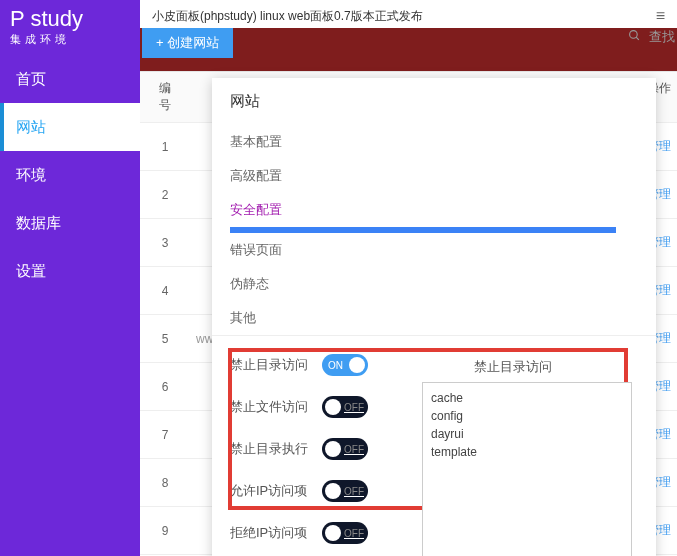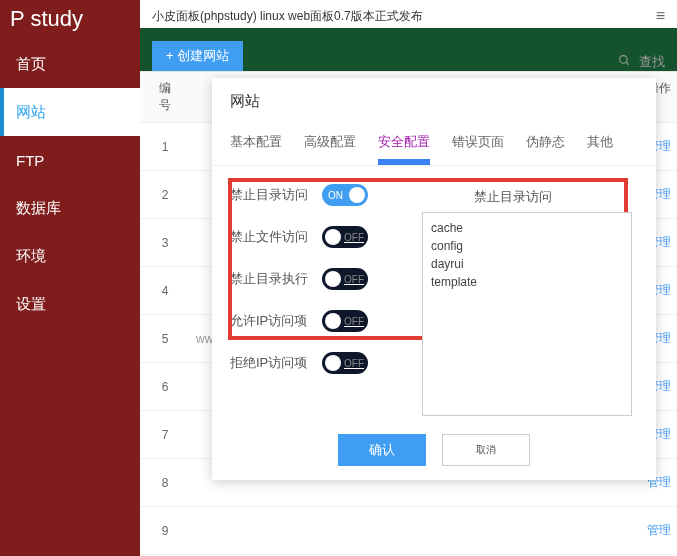--- a/index.html
+++ b/index.html
@@ -1,46 +1,46 @@
 <!DOCTYPE html>
 <html><head>
 <meta charset="utf-8">
 <style>
 * { box-sizing: border-box; margin: 0; padding: 0; font-family: "Microsoft YaHei", Arial, sans-serif; }
 body { width: 677px; height: 556px; overflow: hidden; background: #fff; position: relative; }
 
 .topbar { position: absolute; top: 0; left: 140px; right: 0; height: 28px; display: flex; align-items: center; justify-content: space-between; padding: 16px 12px; font-size: 12px; color: #333; }
 .ham { font-size: 16px; color: #666; }
 
-.sidebar { position: absolute; top: 0; left: 0; width: 140px; height: 100%; background: #7f1d1d; color: #fff; }
+.sidebar { position: absolute; top: 0; left: 0; width: 140px; height: 100%; background: #6d28d9; color: #fff; }
 .logo { padding: 6px 10px 8px 10px; }
 .logo .big { font-size: 22px; font-weight: 300; }
 .logo .small { font-size: 11px; letter-spacing: 4px; }
 .navitem { height: 48px; display: flex; align-items: center; padding-left: 16px; font-size: 15px; cursor: pointer; }
 .navitem.active { background: #fff; color: #2aa7f3; border-left: 4px solid #1b8ed6; padding-left: 12px; }
 
 .content { position: absolute; left: 140px; top: 28px; right: 0; bottom: 0; }
-.toolbar { height: 44px; background: #14532d; border-bottom: 1px solid #e6e6e6; display: flex; align-items: flex-end; padding: 0 12px; }
+.toolbar { height: 44px; background: #7f1d1d; border-bottom: 1px solid #e6e6e6; display: flex; align-items: flex-start; padding: 0 2px; }
 .btn-create { background: #3f9df2; color: #fff; font-size: 13px; border: none; height: 30px; padding: 0 14px; cursor: pointer; }
 .btn-create::before { content: "+ "; }
 .search { margin-left: auto; color: #999; font-size: 13px; display: flex; align-items: center; gap: 8px; }
 
 .table { position: absolute; top: 44px; left: 0; right: 0; }
 .thead { display: flex; background: #fafafa; border-bottom: 1px solid #eee; font-size: 12px; color: #555; }
 .thead .c1 { width: 50px; text-align: center; padding: 8px 16px; }
 .thead .c2 { flex: 1; padding: 8px 6px; }
 .thead .c3 { width: 30px; padding: 8px 0; }
 .trow { display: flex; border-bottom: 1px solid #eee; font-size: 12px; color: #666; height: 48px; align-items: center; }
 .trow .c1 { width: 50px; text-align: center; }
 .trow .c2 { flex: 1; padding: 0 6px; color: #999; }
 .trow .c3 { width: 30px; color: #3f9df2; font-size: 12px; }
 
 .modal { position: absolute; left: 212px; top: 78px; width: 444px; background: #fff; box-shadow: 0 2px 12px rgba(0,0,0,0.2); padding-bottom: 14px; }
 .modal-title { font-size: 15px; color: #333; padding: 14px 18px 8px; }
-.tabs { display: flex; padding: 6px 18px 0; border-bottom: 1px solid #eee; }
+.tabs { display: flex; padding: 6px 18px 0; border-bottom: 1px solid #eee; flex-direction: column; }
 .tab { font-size: 13px; color: #666; padding: 8px 0; margin-right: 22px; cursor: pointer; }
 .tab.active { color: #a21caf; border-bottom: 6px solid #3b82f6; }
 
 .form { padding: 18px 18px 0 18px; position: relative; }
 .redbox { position: absolute; left: 16px; top: 12px; width: 400px; height: 162px; border: 4px solid #e13c34; pointer-events: none; }
 .row { display: flex; align-items: flex-start; margin-bottom: 20px; }
 .row label { width: 92px; font-size: 13px; color: #555; padding-top: 2px; }
 .toggle { width: 46px; height: 22px; border-radius: 11px; position: relative; cursor: pointer; font-size: 10px; color: #fff; display: flex; align-items: center; }
 .toggle.on { background: #3f9df2; }
 .toggle.on::before { content: ""; position: absolute; right: 3px; top: 3px; width: 16px; height: 16px; background: #fff; border-radius: 50%; }
@@ -60,27 +60,27 @@
 <body>
 
 <div class="topbar">
   <span>小皮面板(phpstudy) linux web面板0.7版本正式发布</span>
   <span class="ham">≡</span>
 </div>
 
 <div class="sidebar">
   <div class="logo">
     <div class="big"><span>P</span> <span>study</span></div>
+    <div class="small">集成环境</div>
   </div>
   <div id="nav">
       <div class="navitem">首页</div>
       <div class="navitem active">网站</div>
-      <div class="navitem">FTP</div>
+      <div class="navitem">环境</div>
       <div class="navitem">数据库</div>
-      <div class="navitem">环境</div>
       <div class="navitem">设置</div>
     </div>
 </div>
 
 <div class="content">
   <div class="toolbar">
     <button class="btn-create">创建网站</button>
     <div class="search">
       <span>
         <svg width="13" height="13" viewBox="0 0 24 24" fill="none" stroke="#999" stroke-width="2">

